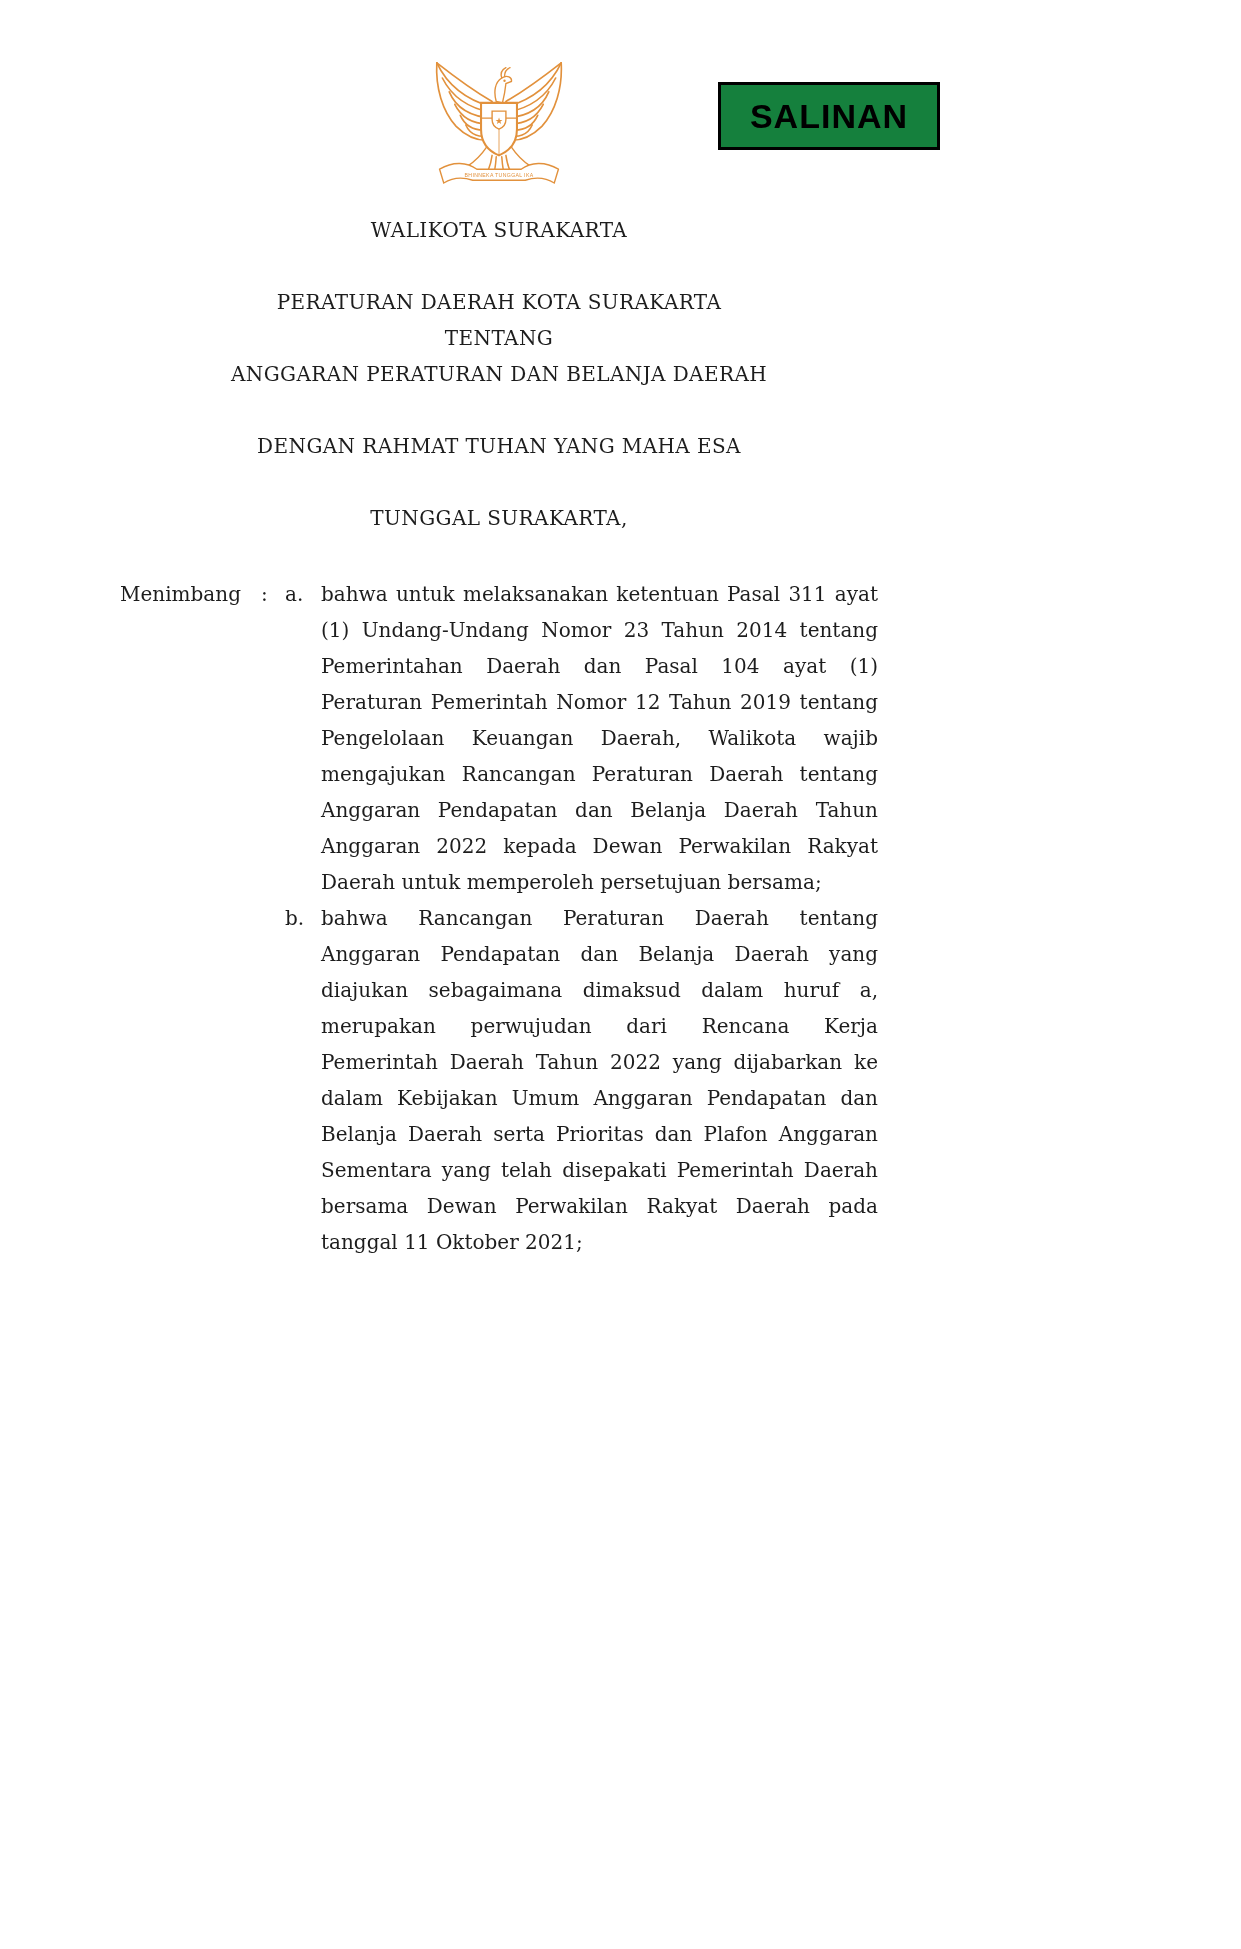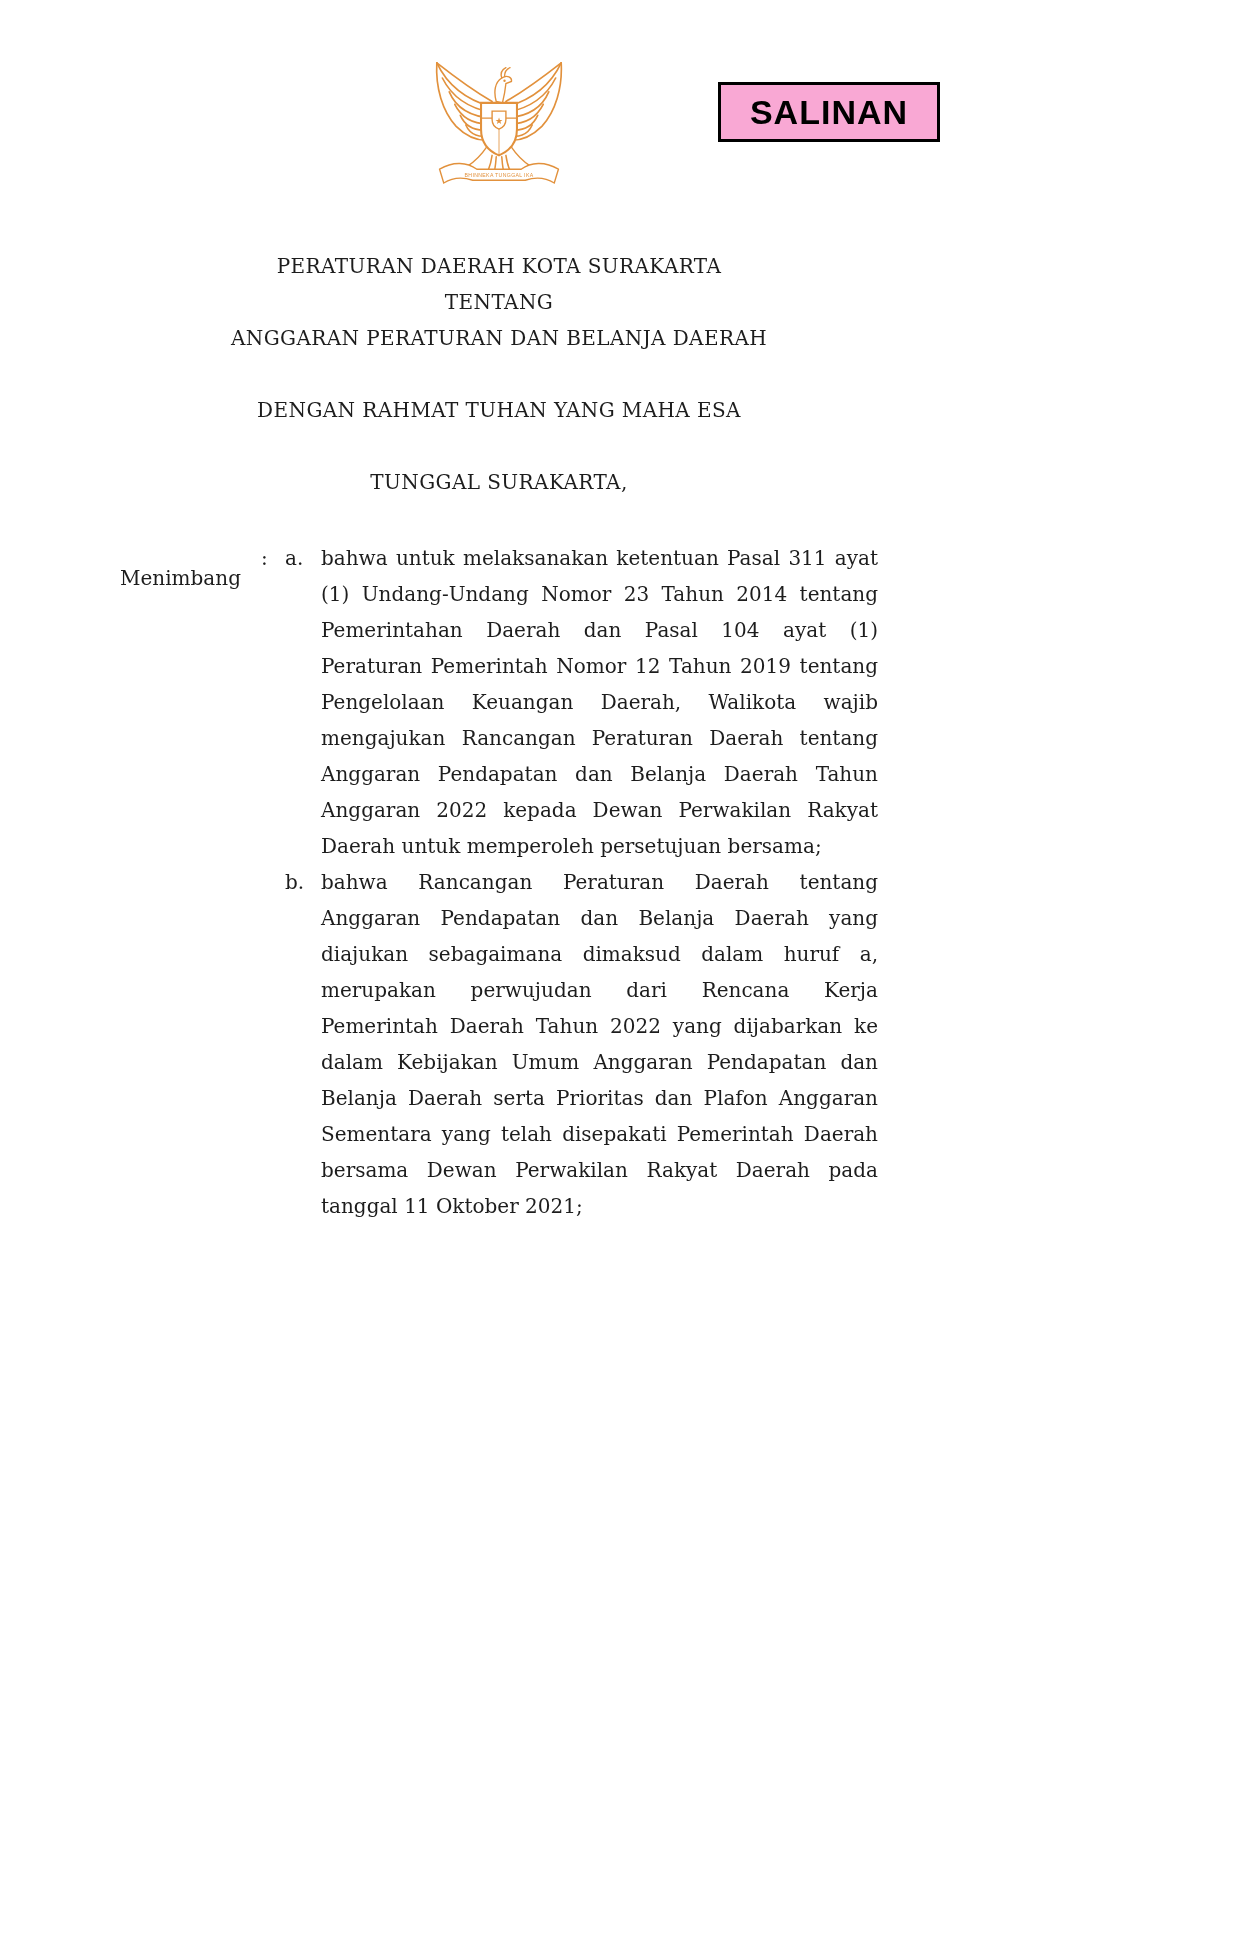--- a/index.html
+++ b/index.html
@@ -24,47 +24,47 @@
     width:152px;
     height:148px;
     margin:0 auto;
   }
   .emblem svg { width:100%; height:100%; display:block; }
   .stamp {
     position:absolute;
     left:718px;
     top:82px;
     width:222px;
-    height:60px;
+    height:68px;
     border:3px solid #000000;
     display:flex;
     align-items:center;
     justify-content:center;
     font-family:"Liberation Sans",sans-serif;
     font-weight:700;
     font-size:34px;
     letter-spacing:1px;
     color:#000000;
-    background:#f9a8d4;
+    background:#15803d;
   }
   .center-line {
     text-align:center;
     line-height:36px;
     letter-spacing:0.4px;
   }
   .pre { white-space:pre; }
   .gap22 { height:22px; }
   .gap36 { height:36px; }
   .gap40 { height:40px; }
   .consider {
     display:grid;
     grid-template-columns:141px 24px 36px 1fr;
     line-height:36px;
   }
-  .c-label { text-align:left;margin-top:20px; }
+  .c-label { text-align:left; }
   .c-colon { text-align:left; }
   .c-marker { text-align:left; }
   .c-text {
     text-align:justify;
     text-justify:inter-word;
   }
 </style>
 </head>
 <body>
 
@@ -124,20 +124,21 @@
           <path d="M120 162 C 122 176, 126 188, 134 196"></path>
         </g>
 
         <path d="M24 182 C 44 170, 64 172, 78 182 L142 182 C 156 172, 176 170, 196 182 L190 202 C 174 192, 160 194, 148 198 L72 198 C 60 194, 46 192, 30 202 Z" fill="#ffffff" stroke="#E2913C" stroke-width="2"></path>
         <text x="110" y="194" text-anchor="middle" font-size="7.5" letter-spacing="0.5" font-family="Liberation Sans, sans-serif" fill="#E2913C">BHINNEKA TUNGGAL IKA</text>
       </svg>
     </div>
 
     <div class="gap22"></div>
 
+    <div class="center-line">WALIKOTA SURAKARTA</div>
 
     <div class="gap36"></div>
 
     <div class="center-line">PERATURAN DAERAH KOTA SURAKARTA</div>
     <div class="center-line">TENTANG</div>
     <div class="center-line">ANGGARAN PERATURAN DAN BELANJA DAERAH</div>
 
     <div class="gap36"></div>
 
     <div class="center-line">DENGAN RAHMAT TUHAN YANG MAHA ESA</div>

